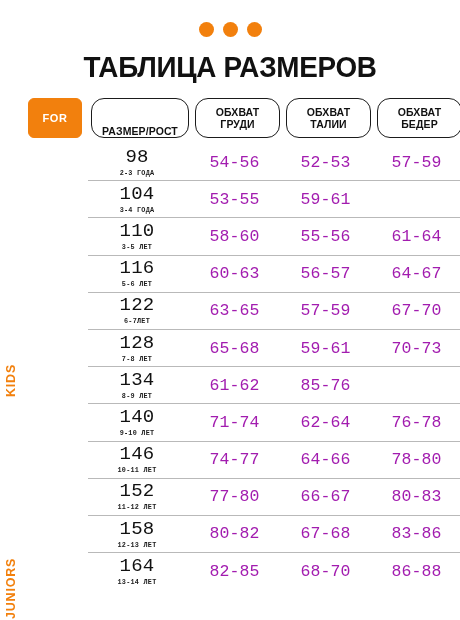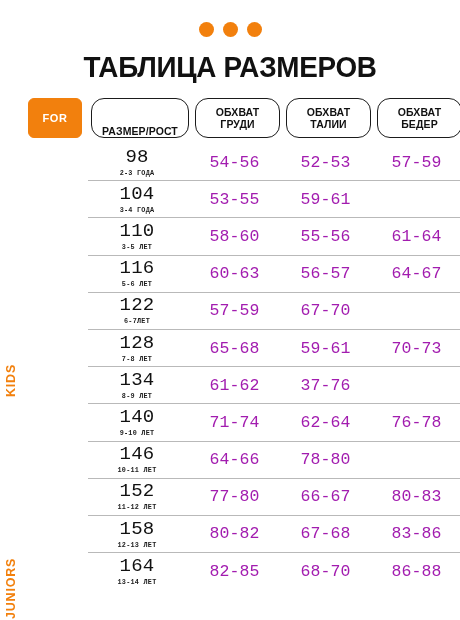--- a/index.html
+++ b/index.html
@@ -211,42 +211,44 @@
         <div class="cell-val">61-64</div>
       </div>
       <div class="row">
         <div class="cell-size"><span class="size-num">116</span><span class="size-age">5-6 ЛЕТ</span></div>
         <div class="cell-val">60-63</div>
         <div class="cell-val">56-57</div>
         <div class="cell-val">64-67</div>
       </div>
       <div class="row">
         <div class="cell-size"><span class="size-num">122</span><span class="size-age">6-7ЛЕТ</span></div>
+        <div class="cell-val">63-65</div>
         <div class="cell-val">57-59</div>
         <div class="cell-val">67-70</div>
       </div>
       <div class="row">
         <div class="cell-size"><span class="size-num">128</span><span class="size-age">7-8 ЛЕТ</span></div>
         <div class="cell-val">65-68</div>
         <div class="cell-val">59-61</div>
         <div class="cell-val">70-73</div>
       </div>
       <div class="row">
         <div class="cell-size"><span class="size-num">134</span><span class="size-age">8-9 ЛЕТ</span></div>
         <div class="cell-val">61-62</div>
-        <div class="cell-val">37-76</div>
+        <div class="cell-val">85-76</div>
       </div>
       <div class="row">
         <div class="cell-size"><span class="size-num">140</span><span class="size-age">9-10 ЛЕТ</span></div>
         <div class="cell-val">71-74</div>
         <div class="cell-val">62-64</div>
         <div class="cell-val">76-78</div>
       </div>
       <div class="row">
         <div class="cell-size"><span class="size-num">146</span><span class="size-age">10-11 ЛЕТ</span></div>
+        <div class="cell-val">74-77</div>
         <div class="cell-val">64-66</div>
         <div class="cell-val">78-80</div>
       </div>
       <div class="row">
         <div class="cell-size"><span class="size-num">152</span><span class="size-age">11-12 ЛЕТ</span></div>
         <div class="cell-val">77-80</div>
         <div class="cell-val">66-67</div>
         <div class="cell-val">80-83</div>
       </div>
       <div class="row">

